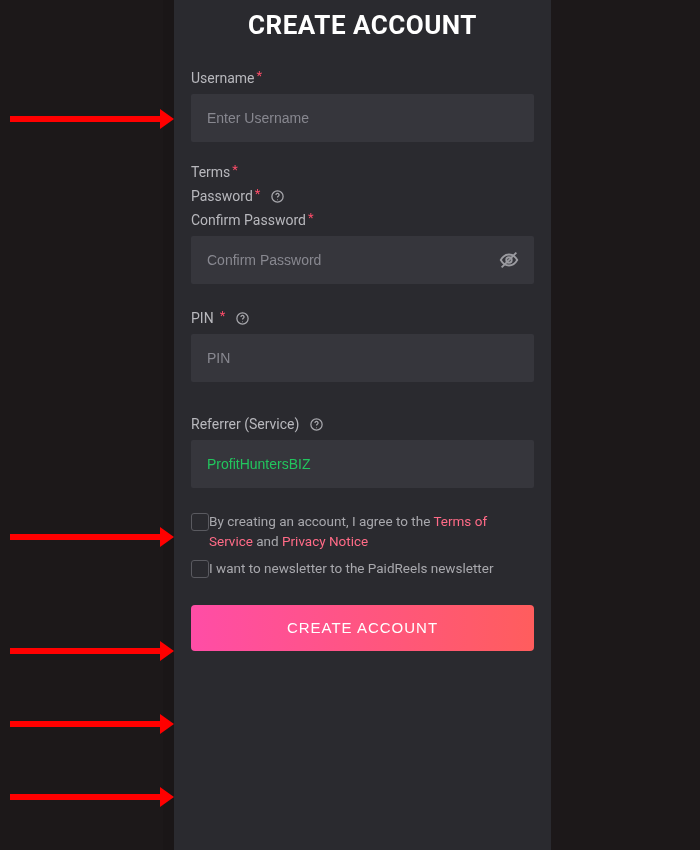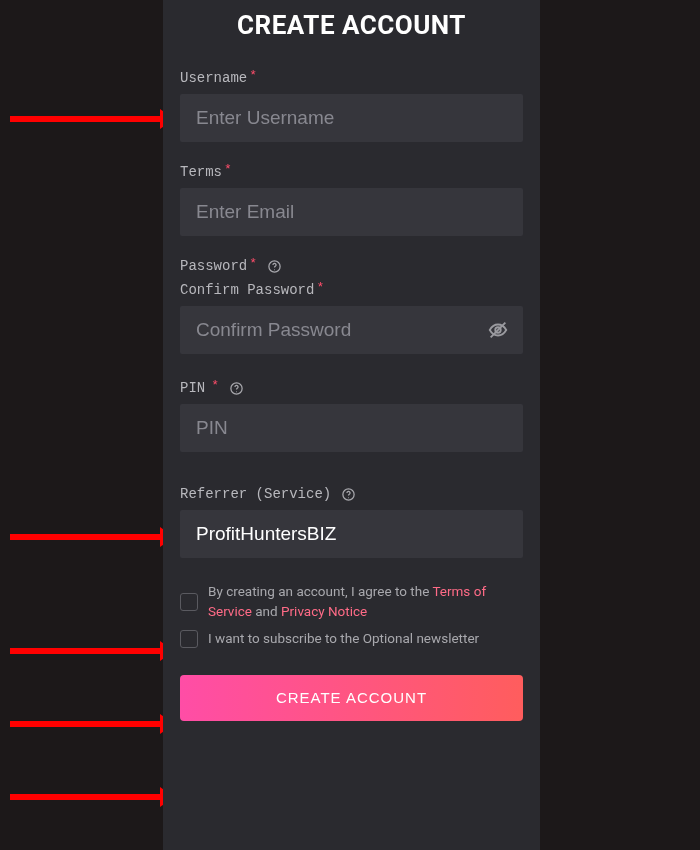--- a/index.html
+++ b/index.html
@@ -36,21 +36,21 @@
       border-bottom: 10px solid transparent;
     }
     .arrow-1 { top: 116px; }
     .arrow-2 { top: 534px; }
     .arrow-3 { top: 648px; }
     .arrow-4 { top: 721px; }
     .arrow-5 { top: 794px; }
 
     .panel {
       position: absolute;
-      left: 163px;
+      left: 174px;
       top: 0;
       width: 377px;
       height: 850px;
       background: #2a2a2f;
       padding: 0 17px;
     }
     .title {
       color: #ffffff;
       text-align: center;
       font-size: 26px;
@@ -84,41 +84,40 @@
       top: 773px; left: 180px; width: 344px; height: 49px;
       border: 3px solid #ff0000;
     }
     .field-label {
       color: #b8b8bd;
       font-size: 14px;
       margin-bottom: 8px;
       display: flex;
       align-items: center;
       gap: 2px;
-      font-family: Liberation Mono, monospace;
     }
     .req { color: #ff4d6a; font-size: 13px; position: relative; top: -3px; }
     .help-icon {
       display: inline-flex;
       margin-left: 8px;
       color: #a8a8ad;
     }
     .help-icon svg { width: 15px; height: 15px; }
     .input-wrap {
       position: relative;
       margin-bottom: 22px;
     }
     .text-input {
       width: 100%;
       height: 48px;
       background: #36363c;
       border: none;
       outline: none;
       color: #d8d8dc;
-      font-size: 19px;
+      font-size: 14px;
       padding: 0 16px;
       border-radius: 2px;
     }
     .text-input::placeholder {
       color: #888890;
     }
     .eye-icon {
       position: absolute;
       right: 14px;
       top: 50%;
@@ -133,22 +132,21 @@
     .grp-email .field-label { margin-top: 2px; }
     .grp-password .field-label { margin-top: 2px; }
     .grp-confirm .field-label { margin-top: 2px; }
     .grp-confirm .input-wrap { margin-bottom: 26px; }
     .grp-pin .field-label { margin-top: 4px; }
     .grp-pin .input-wrap { margin-bottom: 34px; }
     .grp-referrer .input-wrap { margin-bottom: 24px; }
 
     .checkbox-row {
       display: flex;
-      align-items: center;
-      gap: 10px;
+      align-items: flex-start;
       margin-bottom: 8px;
     }
     .checkbox {
       width: 18px;
       height: 18px;
       border: 1px solid #5a5a60;
       border-radius: 3px;
       flex-shrink: 0;
       background: #2a2a2f;
       margin-top: 1px;
@@ -205,23 +203,20 @@
       <input class="text-input" type="text" placeholder="Enter Username" style="">
     </div>
   </div>
 
   
   <div class="grp-email">
     <div class="field-label">
       <span>Terms</span>
       <span class="req">*</span>
     </div>
-    <div class="input-wrap">
-      <input class="text-input" type="text" placeholder="Enter Email" style="">
-    </div>
   </div>
 
   
   <div class="grp-password">
     <div class="field-label">
       <span>Password</span>
       <span class="req">*</span>
       <span class="help-icon">
         <svg viewBox="0 0 24 24" fill="none" stroke="currentColor" stroke-width="2">
             <circle cx="12" cy="12" r="9"></circle>
@@ -274,33 +269,33 @@
       <span>Referrer (Service)</span>
       <span class="help-icon">
         <svg viewBox="0 0 24 24" fill="none" stroke="currentColor" stroke-width="2">
             <circle cx="12" cy="12" r="9"></circle>
             <path d="M9.5 9.5a2.5 2.5 0 1 1 3.5 2.3c-.9.4-1 1-1 1.7"></path>
             <circle cx="12" cy="17" r="0.8" fill="currentColor" stroke="none"></circle>
           </svg>
       </span>
     </div>
     <div class="input-wrap">
-      <input class="text-input" type="text" style="color: #ffffff;" value="ProfitHuntersBIZ">
+      <input class="text-input" type="text" style="color: #22c55e;" value="ProfitHuntersBIZ">
     </div>
   </div>
 
   
   <div class="checkbox-row">
     <div class="checkbox"></div>
     <div class="checkbox-text">
       <span>By creating an account, I agree to the </span><span class="link">Terms of Service</span><span>  and  </span><span class="link">Privacy Notice</span>
     </div>
   </div>
 
   
   <div class="checkbox-row">
     <div class="checkbox"></div>
-    <div class="checkbox-text">I want to subscribe to the Optional newsletter</div>
+    <div class="checkbox-text">I want to newsletter to the PaidReels newsletter</div>
   </div>
 
   
   <button class="submit-btn">CREATE ACCOUNT</button>
 </div>
 
 </body></html>

